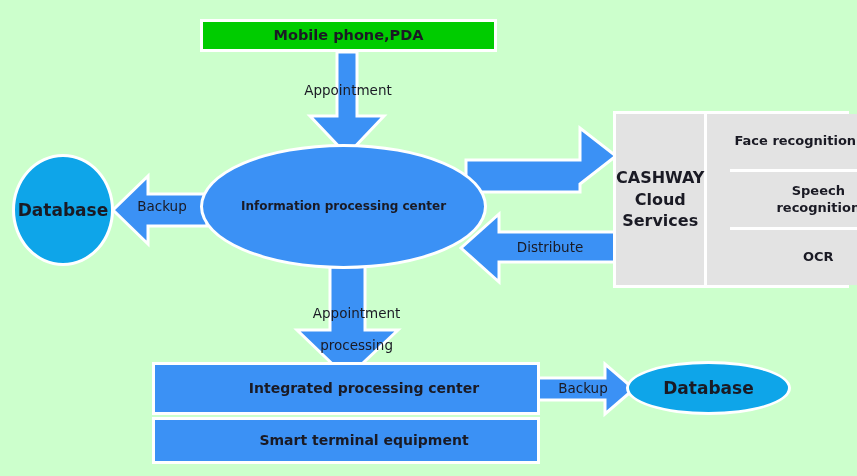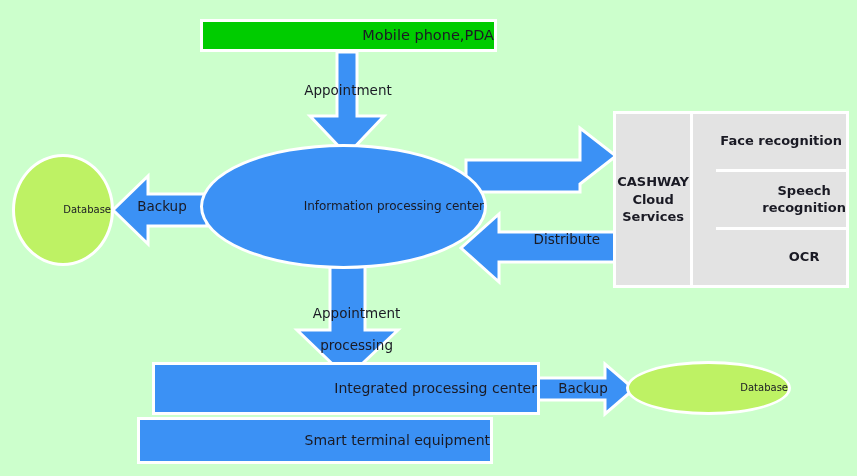--- a/index.html
+++ b/index.html
@@ -16,24 +16,24 @@
   #diagram {
     position: relative;
     width: 857px;
     height: 476px;
   }
   .node {
     position: absolute;
     box-sizing: border-box;
     display: flex;
     align-items: center;
-    justify-content: flex-end;
-    text-align: center;
-    color: #1a1a24;
-    font-weight: normal;
+    justify-content: center;
+    text-align: center;
+    color: #1a1a24;
+    font-weight: bold;
     line-height: 1.22;
     border: 3px solid #ffffff;
   }
   
   .green-box {
     left: 200px;
     top: 19px;
     width: 297px;
     height: 33px;
     background: #00cc00;
@@ -44,23 +44,23 @@
     left: 200px;
     top: 144px;
     width: 287px;
     height: 125px;
     background: #3b91f5;
     border-radius: 50%;
     font-size: 12px;
   }
   
   .gray-ellipse {
-    background: #bef264;
+    background: #0ea5e9;
     border-radius: 50%;
-    font-size: 10px;
+    font-size: 17px;
   }
   .db-left {
     left: 12px;
     top: 154px;
     width: 102px;
     height: 112px;
   }
   .db-bottom {
     left: 626px;
     top: 361px;
@@ -82,21 +82,21 @@
   }
   .cloud-left {
     position: relative;
     width: 97px;
     height: 100%;
     background: #e3e3e3;
     display: flex;
     align-items: center;
     justify-content: center;
     text-align: center;
-    font-size: 13px;
+    font-size: 16px;
     font-weight: bold;
     color: #1a1a24;
     line-height: 1.35;
     border-right: 3px solid #ffffff;
     box-sizing: border-box;
   }
   .cloud-right {
     flex: 1;
     display: flex;
     flex-direction: column;
@@ -127,23 +127,23 @@
     font-size: 14px;
     padding-left: 36px;
   }
   .integrated {
     left: 152px;
     top: 362px;
     width: 388px;
     height: 53px;
   }
   .smart-term {
-    left: 137px;
+    left: 152px;
     top: 417px;
-    width: 356px;
+    width: 388px;
     height: 47px;
   }
   
   #arrow-layer {
     position: absolute;
     left: 0;
     top: 0;
     width: 857px;
     height: 476px;
     pointer-events: none;
@@ -173,23 +173,22 @@
     top: 199px;
     width: 62px;
   }
   .lbl-preprocessing {
     left: 490px;
     top: 160px;
     width: 120px;
   }
   .lbl-distribute {
     left: 500px;
-    top: 232px;
+    top: 240px;
     width: 100px;
-    text-align: right;
   }
   .lbl-backup-bottom {
     left: 548px;
     top: 381px;
     width: 70px;
   }
 </style>
 </head>
 <body>
 

